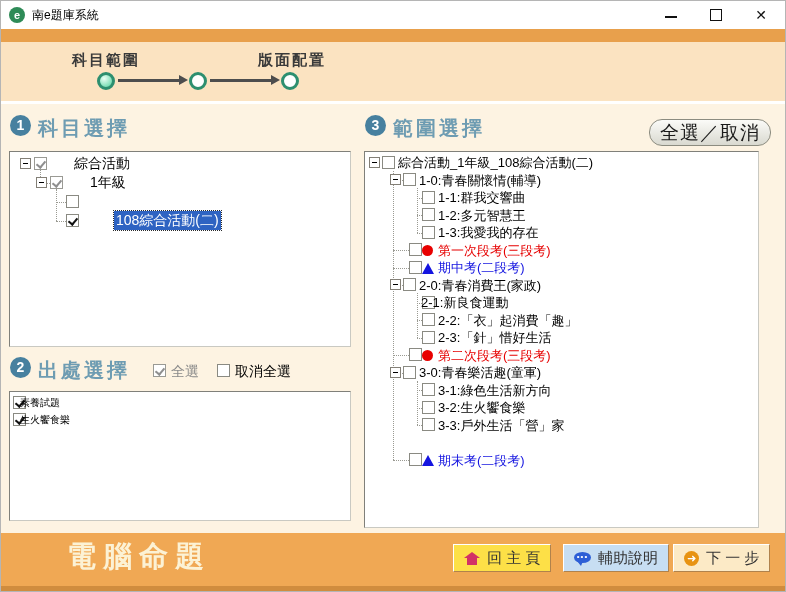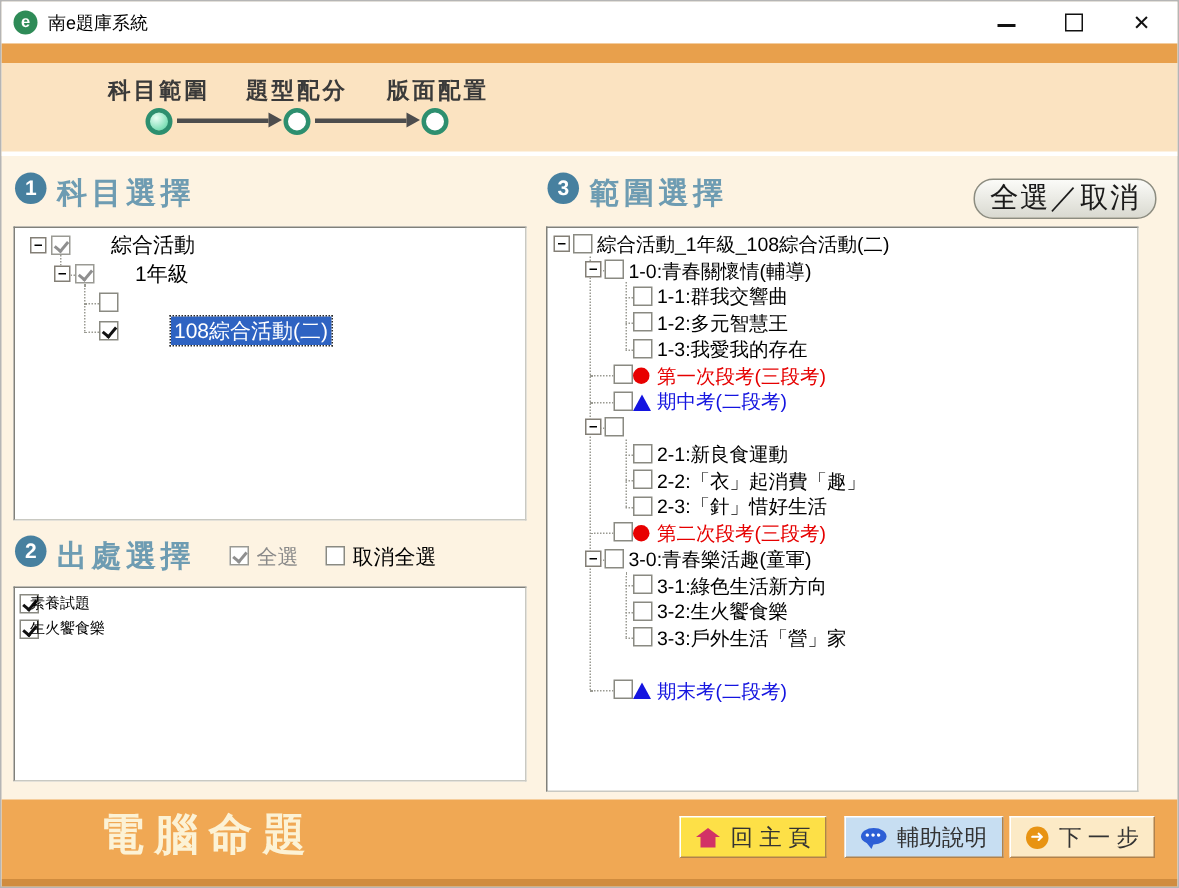--- a/index.html
+++ b/index.html
@@ -97,21 +97,20 @@
         <div class="g-max"></div>
       </div>
     <div class="winbtn" style="left:743px;">
         <div class="g-close">✕</div>
       </div>
   </div>
 
   <div class="topstrip"></div>
   <div class="stepsbar">
     <div class="steplabel" style="left:50px;">科目範圍</div>
-    <div class="steplabel" style="left:142px;">題型配分</div>
     <div class="steplabel" style="left:236px;">版面配置</div>
     <div class="stepcircle active" style="left:96px;"></div>
     <div class="steparrow" style="left:117px;width:61px;"></div>
     <div class="stepcircle" style="left:188px;"></div>
     <div class="steparrow" style="left:209px;width:61px;"></div>
     <div class="stepcircle" style="left:280px;"></div>
   </div>
 
   <div class="secnum" style="left:9px;top:114px;">1</div>
   <div class="sectitle" style="left:37px;top:114px;">科目選擇</div>
@@ -201,25 +200,26 @@
       <div class="trow" style="top: 107px; height: 17.5px;">
         <div class="stub" style="left: 28px; width: 16px;"></div>
         <div class="cb" style="left: 44px;"></div>
         <div class="marker-triangle" style="left: 57px;"></div>
         <div class="tlabel blue" style="left: 73px; line-height: 17.5px;">期中考(二段考)</div>
       </div>
       <div class="trow" style="top: 124.5px; height: 17.5px;">
         <div class="stub" style="left: 28px; width: 10px;"></div>
         <div class="expbox" style="left: 25px;"></div>
         <div class="cb" style="left: 38px;"></div>
+        <div class="tlabel" style="left: 54px; line-height: 17.5px;">2-0:青春消費王(家政)</div>
       </div>
       <div class="trow" style="top: 142px; height: 17.5px;">
         <div class="stub" style="left: 52px; width: 5px;"></div>
         <div class="cb" style="left: 57px;"></div>
-        <div class="tlabel" style="left: 73px; line-height: 17.5px;">2-1:新良食運動</div>
+        <div class="tlabel" style="left: 56px; line-height: 17.5px;">2-1:新良食運動</div>
       </div>
       <div class="trow" style="top: 159.5px; height: 17.5px;">
         <div class="stub" style="left: 52px; width: 5px;"></div>
         <div class="cb" style="left: 57px;"></div>
         <div class="tlabel" style="left: 73px; line-height: 17.5px;">2-2:「衣」起消費「趣」</div>
       </div>
       <div class="trow" style="top: 177px; height: 17.5px;">
         <div class="stub" style="left: 52px; width: 5px;"></div>
         <div class="cb" style="left: 57px;"></div>
         <div class="tlabel" style="left: 73px; line-height: 17.5px;">2-3:「針」惜好生活</div>

